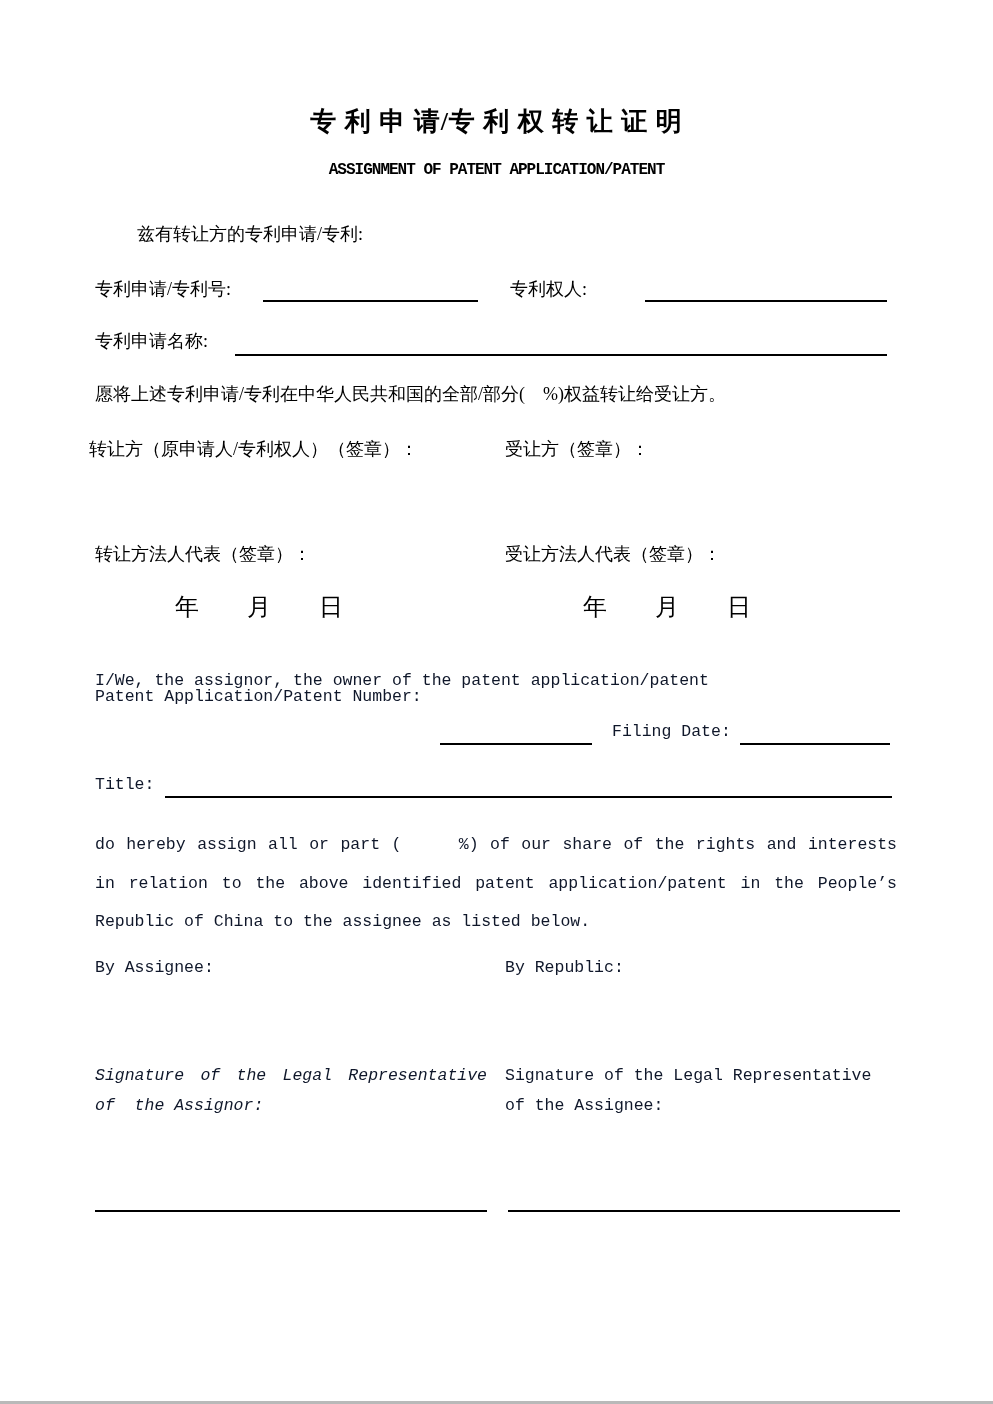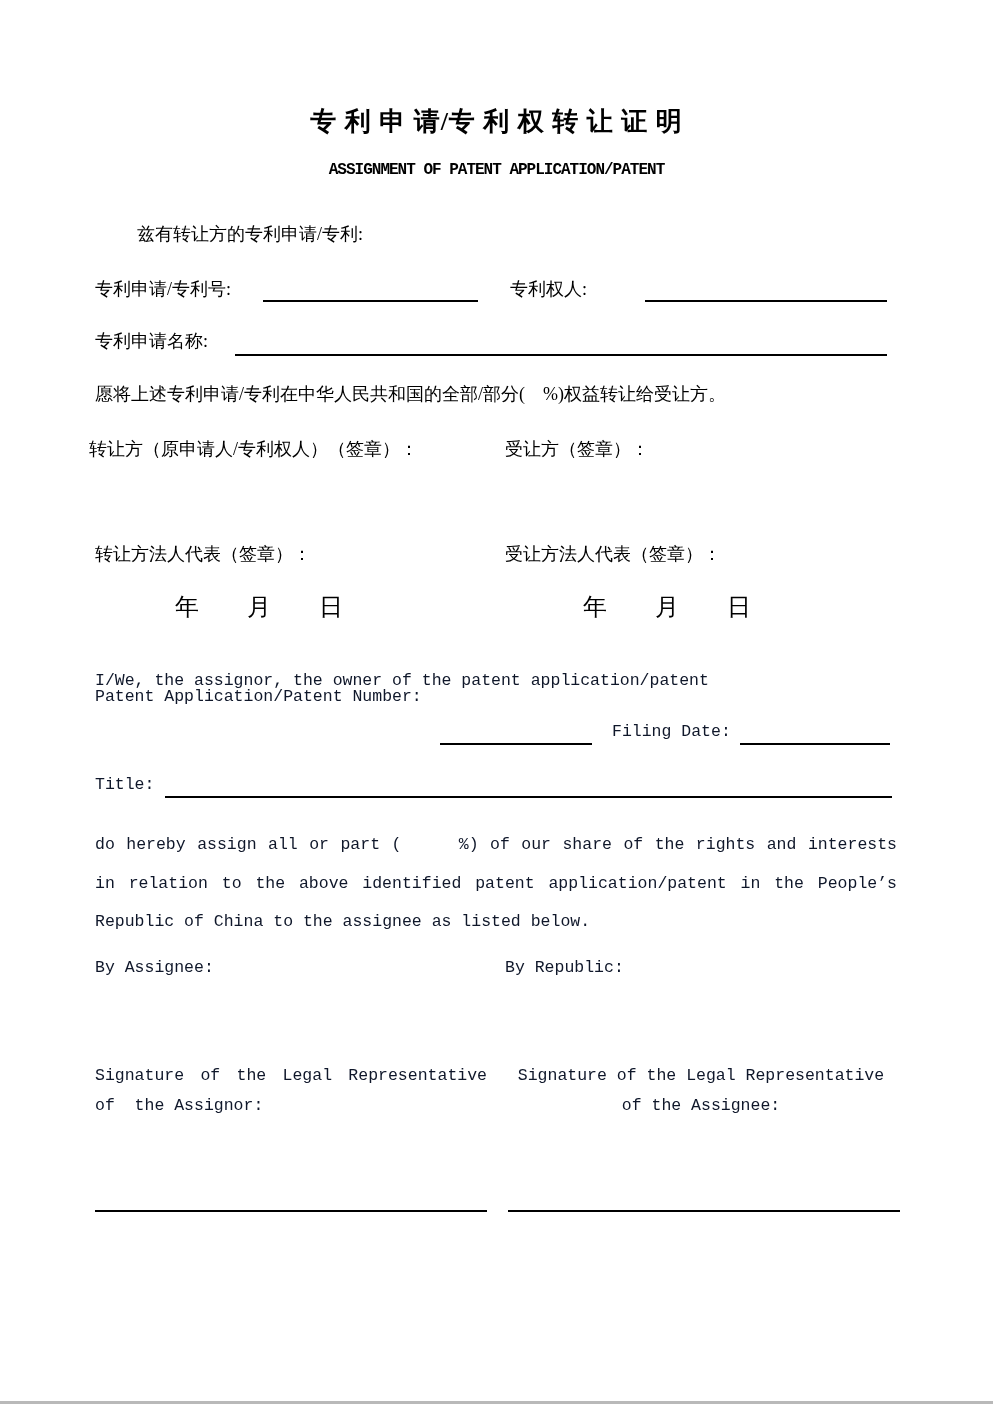--- a/index.html
+++ b/index.html
@@ -95,20 +95,20 @@
   <div class="blank" style="left:740px; top:743px; width:150px;"></div>
 
   <div class="t en" style="left:95px; top:775px;">Title:</div>
   <div class="blank" style="left:165px; top:796px; width:727px;"></div>
 
   <div class="t en wrap" style="left:95px; top:826px; width:802px; line-height:38.5px;">do hereby assign all or part (&nbsp;&nbsp;&nbsp;&nbsp;&nbsp;%) of our share of the rights and interests in relation to the above identified patent application/patent in the People’s Republic of China to the assignee as listed below.</div>
 
   <div class="t en" style="left:95px; top:958px;">By Assignee:</div>
   <div class="t en" style="left:505px; top:958px;">By Republic:</div>
 
-  <div class="t en wrap" style="left:95px; top:1061px; width:392px; line-height:30px;">Signature of the Legal Representative of&nbsp;&nbsp;the Assignor:</div>
-  <div class="t en wrap" style="left:505px; top:1061px; width:392px; line-height:30px; text-align:center;font-family:Liberation Mono, monospace;">Signature of the Legal Representative of the Assignee:</div>
+  <div class="t en wrap" style="left:95px; top:1061px; width:392px; line-height:30px;font-style:italic;">Signature of the Legal Representative of&nbsp;&nbsp;the Assignor:</div>
+  <div class="t en wrap" style="left:505px; top:1061px; width:392px; line-height:30px; text-align:left;font-family:Liberation Mono, monospace;">Signature of the Legal Representative of the Assignee:</div>
 
   <div class="blank" style="left:95px; top:1210px; width:392px;"></div>
   <div class="blank" style="left:508px; top:1210px; width:392px;"></div>
 
   <div class="page-edge"></div>
 </div>
 
 </body></html>

